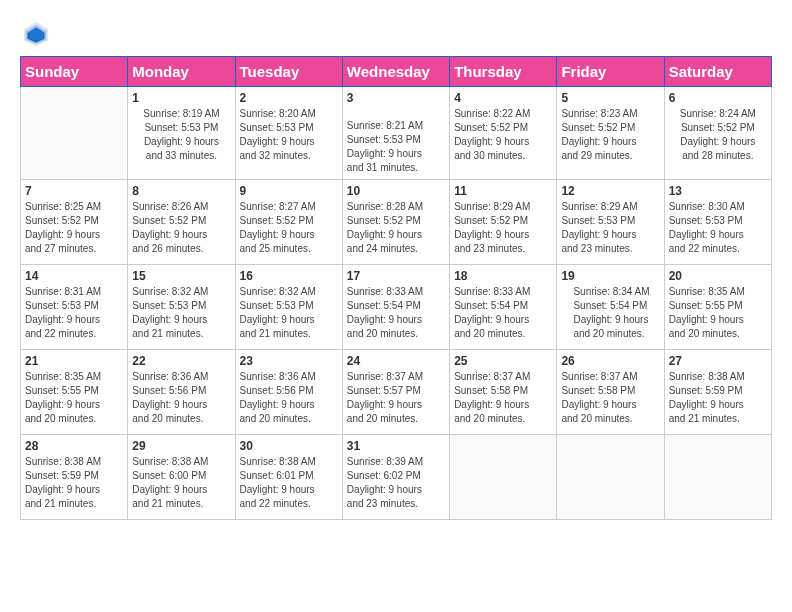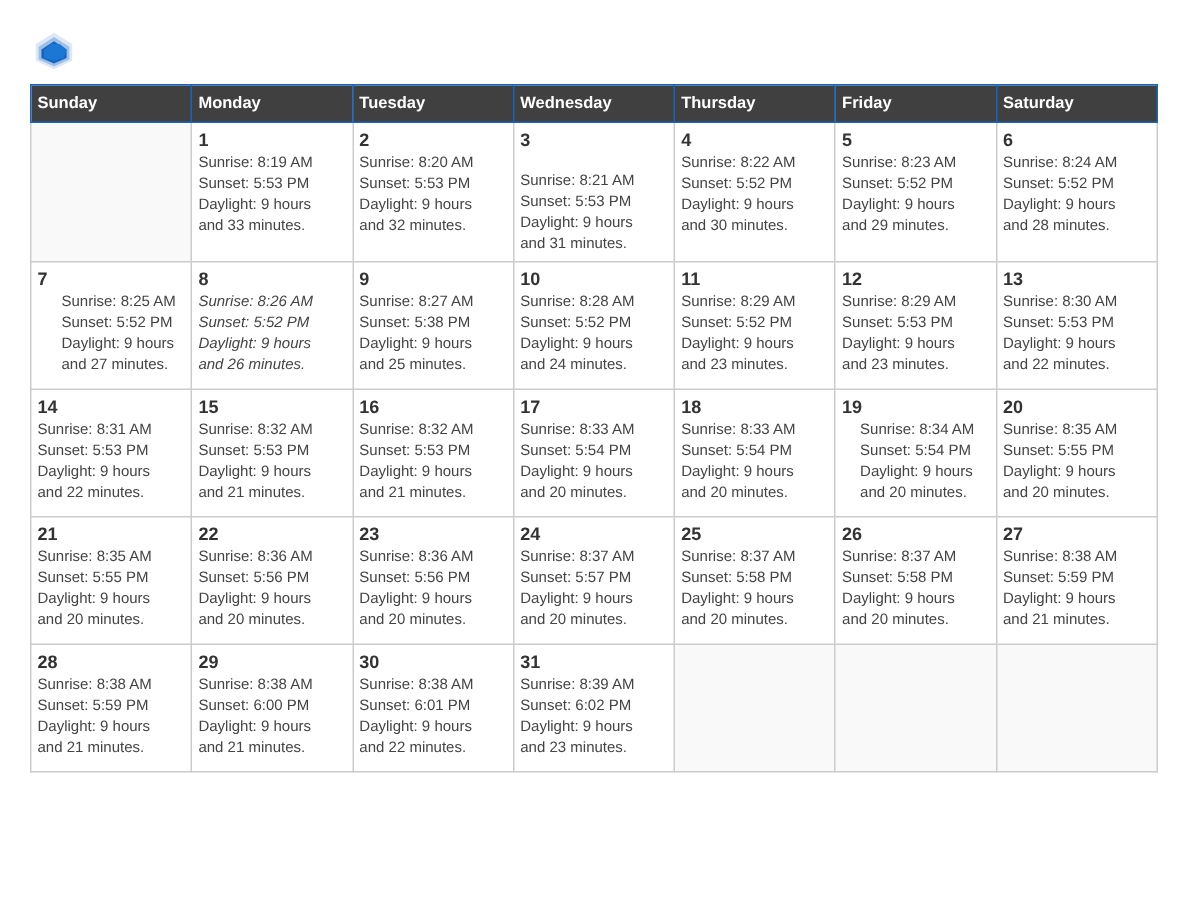--- a/index.html
+++ b/index.html
@@ -46,25 +46,25 @@
     .calendar-subtitle {
       font-size: 16px;
       color: #555;
     }
     table {
       width: 100%;
       border-collapse: collapse;
       margin-top: 8px;
     }
     thead tr th {
-      background-color: #404040;
+      background-color: #ec4899;
       color: #fff;
       padding: 6px 4px;
       text-align: left;
-      font-size: 11px;
+      font-size: 15px;
       font-weight: bold;
       border: 1px solid #1565c0;
     }
     tbody tr td {
       border: 1px solid #ccc;
       vertical-align: top;
       padding: 4px;
       width: 14.28%;
       min-height: 80px;
       height: 85px;
@@ -118,21 +118,21 @@
         <th>Thursday</th>
         <th>Friday</th>
         <th>Saturday</th>
       </tr>
   </thead>
   <tbody>
   <tr>
         <td class="empty-cell"></td>
         <td>
           <span class="day-number">1</span>
-          <div class="day-info" style="white-space: pre-line;">Sunrise: 8:19 AM
+          <div class="day-info" style="white-space: pre-line; text-align: center;">Sunrise: 8:19 AM
 Sunset: 5:53 PM
 Daylight: 9 hours
 and 33 minutes.</div>
         </td>
         <td>
           <span class="day-number">2</span>
           <div class="day-info" style="white-space: pre-line;">Sunrise: 8:20 AM
 Sunset: 5:53 PM
 Daylight: 9 hours
 and 32 minutes.</div>
@@ -153,45 +153,45 @@
         </td>
         <td>
           <span class="day-number">5</span>
           <div class="day-info" style="white-space: pre-line;">Sunrise: 8:23 AM
 Sunset: 5:52 PM
 Daylight: 9 hours
 and 29 minutes.</div>
         </td>
         <td>
           <span class="day-number">6</span>
-          <div class="day-info" style="white-space: pre-line;">Sunrise: 8:24 AM
+          <div class="day-info" style="white-space: pre-line; text-align: center;">Sunrise: 8:24 AM
 Sunset: 5:52 PM
 Daylight: 9 hours
 and 28 minutes.</div>
         </td>
       </tr>
       <tr>
         <td>
           <span class="day-number">7</span>
-          <div class="day-info" style="white-space: pre-line; margin-left: 16px;">Sunrise: 8:25 AM
+          <div class="day-info" style="white-space: pre-line;">Sunrise: 8:25 AM
 Sunset: 5:52 PM
 Daylight: 9 hours
 and 27 minutes.</div>
         </td>
         <td>
           <span class="day-number">8</span>
-          <div class="day-info" style="white-space: pre-line; font-style: italic;">Sunrise: 8:26 AM
+          <div class="day-info" style="white-space: pre-line;">Sunrise: 8:26 AM
 Sunset: 5:52 PM
 Daylight: 9 hours
 and 26 minutes.</div>
         </td>
         <td>
           <span class="day-number">9</span>
           <div class="day-info" style="white-space: pre-line;">Sunrise: 8:27 AM
-Sunset: 5:38 PM
+Sunset: 5:52 PM
 Daylight: 9 hours
 and 25 minutes.</div>
         </td>
         <td>
           <span class="day-number">10</span>
           <div class="day-info" style="white-space: pre-line;">Sunrise: 8:28 AM
 Sunset: 5:52 PM
 Daylight: 9 hours
 and 24 minutes.</div>
         </td>

